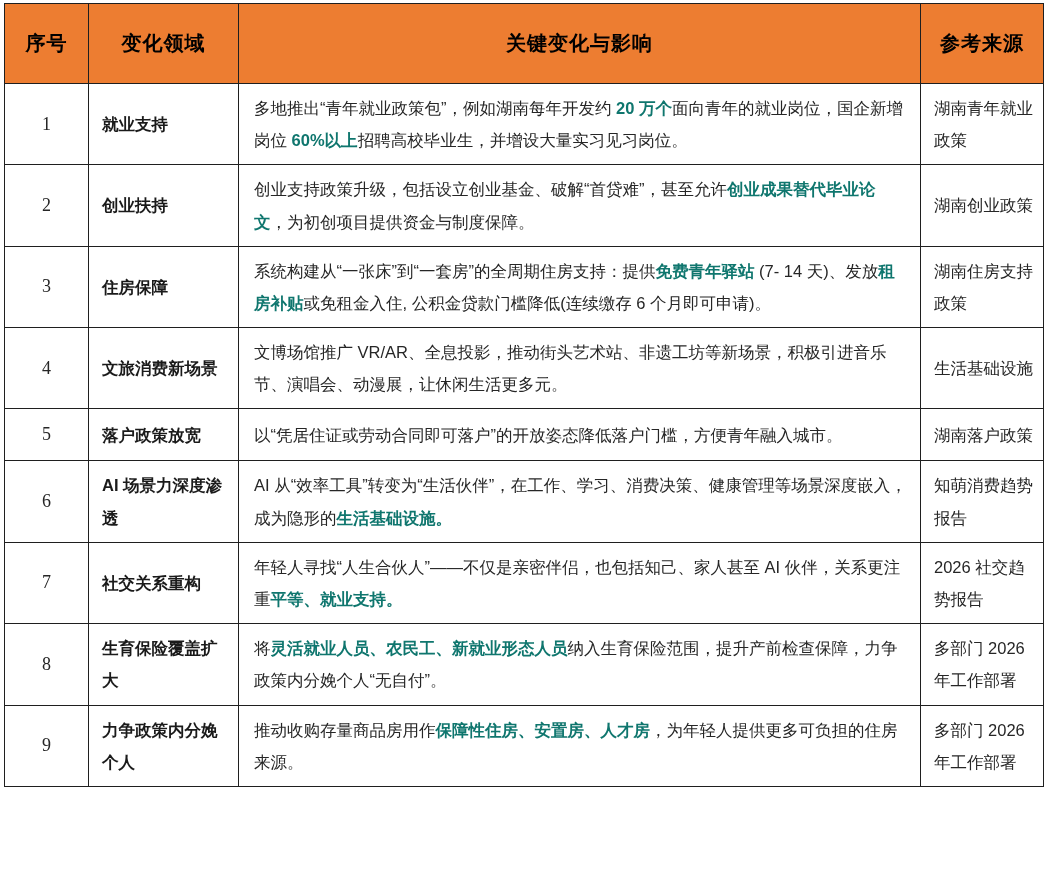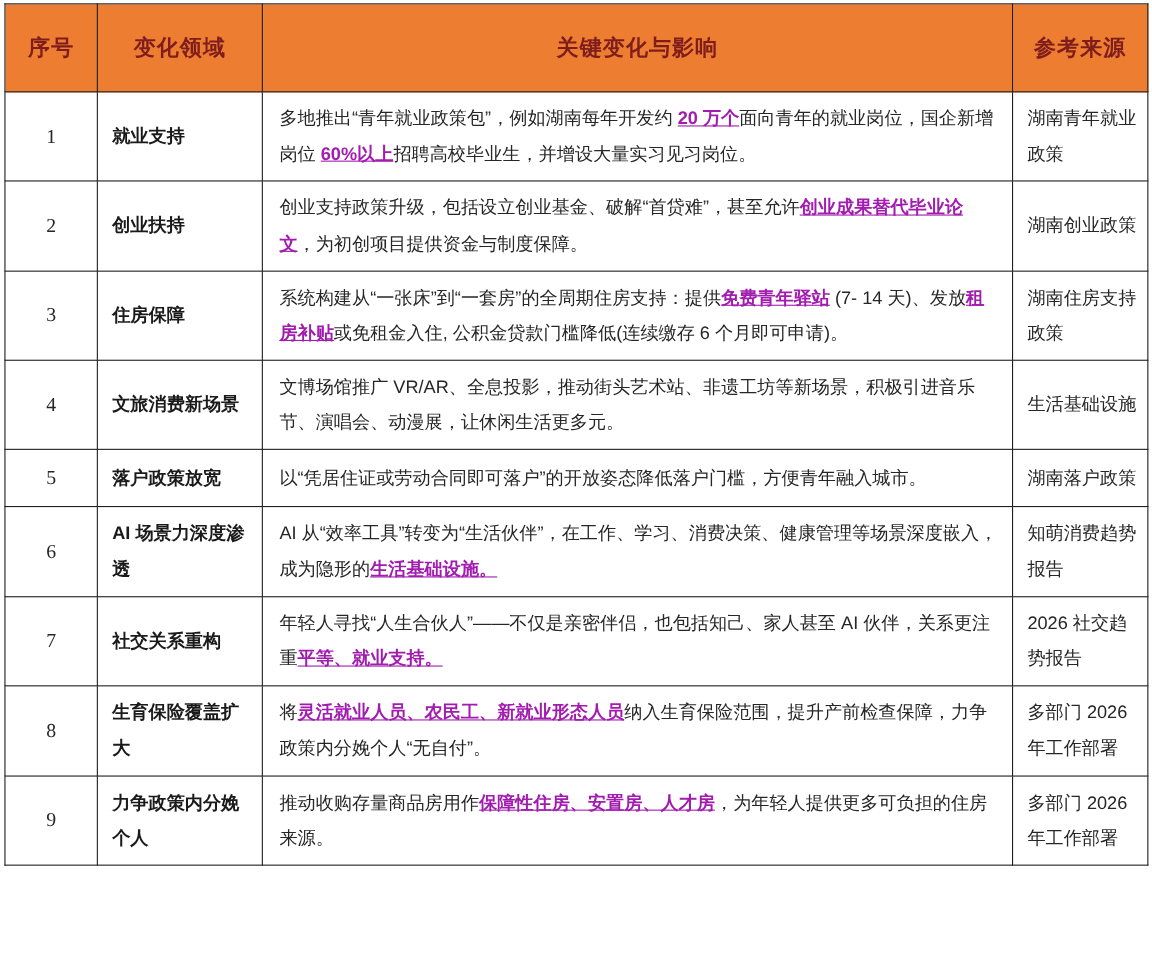--- a/index.html
+++ b/index.html
@@ -21,21 +21,21 @@
     table-layout: fixed;
     width: 1039px;
   }
   table.policy th,
   table.policy td {
     border: 1.6px solid #1f1f1f;
     box-sizing: border-box;
   }
   thead th {
     background: #ED7D31;
-    color: #7f1d1d;
+    color: #000000;
     font-weight: bold;
     font-size: 20px;
     height: 80px;
     text-align: center;
     letter-spacing: 1px;
     padding: 0 4px;
   }
   tbody td {
     font-size: 16.5px;
     line-height: 1.95;
@@ -57,22 +57,21 @@
   td.c-content {
     padding-left: 15px;
     padding-right: 12px;
   }
   td.c-source {
     padding-left: 13px;
     padding-right: 6px;
   }
   .b {
     font-weight: bold;
-    color: #a21caf;
-    text-decoration: underline;
+    color: #0f766e;
   }
 </style>
 </head>
 <body>
 
 <div class="page">
   <table class="policy">
     <colgroup>
       <col style="width:84px">
       <col style="width:150px">

